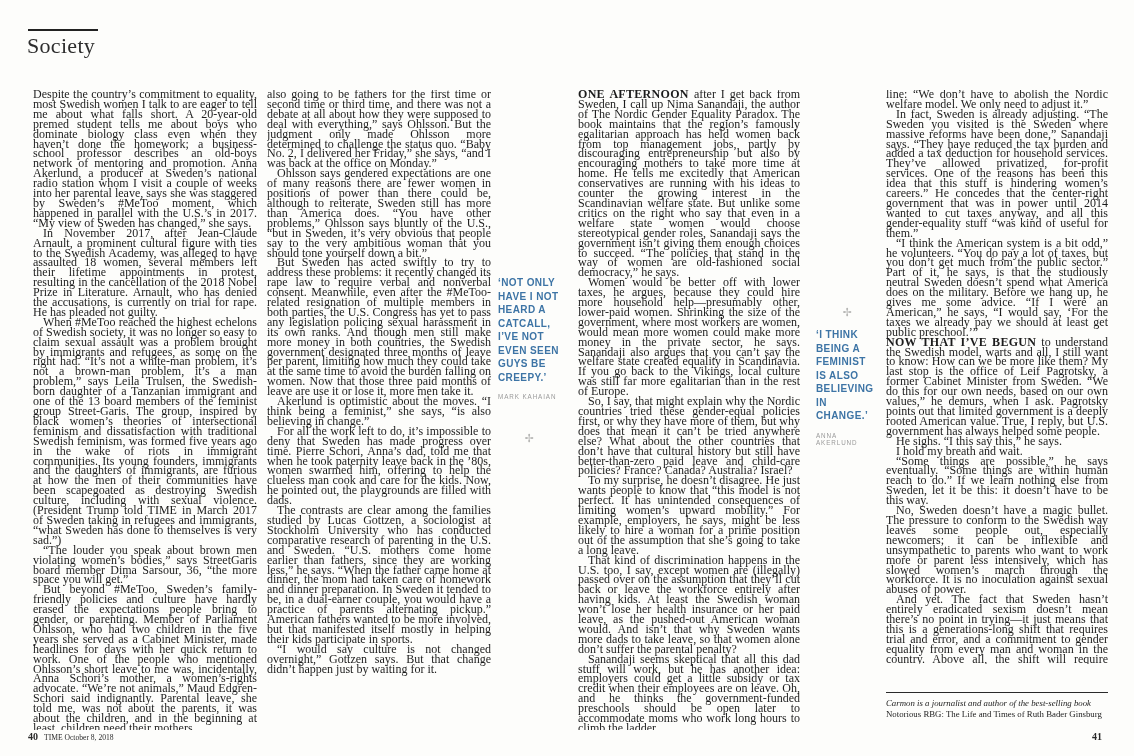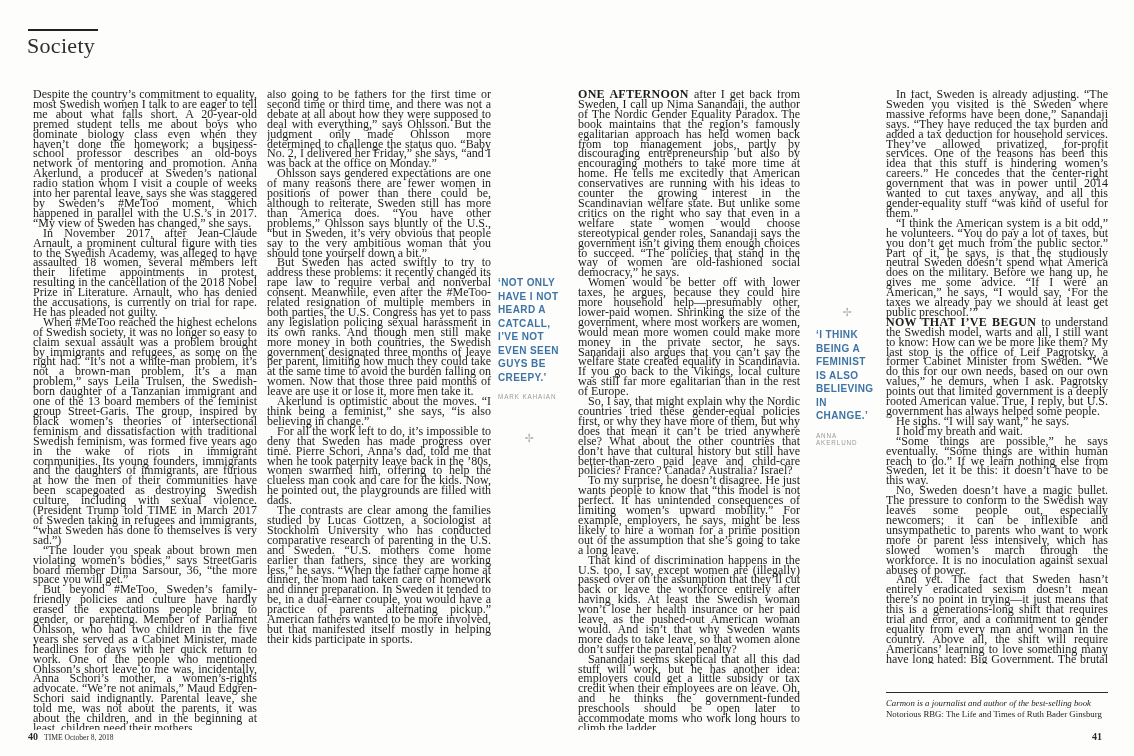--- a/index.html
+++ b/index.html
@@ -68,20 +68,21 @@
     <p class="para">Ohlsson wasn’t the only new parent in her office. “I had three colleagues in the government who were</p>
   </div>
 
   <div class="col col-2">
     <p class="para flush">also going to be fathers for the first time or second time or third time, and there was not a debate at all about how they were supposed to deal with everything,” says Ohlsson. But the judgment only made Ohlsson more determined to challenge the status quo. “Baby No. 2, I delivered her Friday,” she says, “and I was back at the office on Monday.”</p>
     <p class="para">Ohlsson says gendered expectations are one of many reasons there are fewer women in positions of power than there could be, although to reiterate, Sweden still has more than America does. “You have other problems,” Ohlsson says bluntly of the U.S., “but in Sweden, it’s very obvious that people say to the very ambitious woman that you should tone yourself down a bit.”</p>
     <p class="para">But Sweden has acted swiftly to try to address these problems: it recently changed its rape law to require verbal and nonverbal consent. Meanwhile, even after the #MeToo-related resignation of multiple members in both parties, the U.S. Congress has yet to pass any legislation policing sexual harassment in its own ranks. And though men still make more money in both countries, the Swedish government designated three months of leave per parent, limiting how much they could take at the same time to avoid the burden falling on women. Now that those three paid months of leave are use it or lose it, more men take it.</p>
     <p class="para">Akerlund is optimistic about the moves. “I think being a feminist,” she says, “is also believing in change.”</p>
     <p class="para">For all the work left to do, it’s impossible to deny that Sweden has made progress over time. Pierre Schori, Anna’s dad, told me that when he took paternity leave back in the ’80s, women swarmed him, offering to help the clueless man cook and care for the kids. Now, he pointed out, the playgrounds are filled with dads.</p>
     <p class="para">The contrasts are clear among the families studied by Lucas Gottzen, a sociologist at Stockholm University who has conducted comparative research of parenting in the U.S. and Sweden. “U.S. mothers come home earlier than fathers, since they are working less,” he says. “When the father came home at dinner, the mom had taken care of homework and dinner preparation. In Sweden it tended to be, in a dual-earner couple, you would have a practice of parents alternating pickup.” American fathers wanted to be more involved, but that manifested itself mostly in helping their kids participate in sports.</p>
+    <p class="para">“I would say culture is not changed overnight,” Gottzen says. But that change didn’t happen just by waiting for it.</p>
   </div>
 
   <div class="quote-col quote-1">
     <div class="quote-text" style="color:#3d74a5">‘NOT ONLY HAVE I NOT HEARD A CATCALL, I’VE NOT EVEN SEEN GUYS BE CREEPY.’</div>
     <div class="quote-attr">MARK KAHAIAN</div>
     <div class="ornament below">✢</div>
   </div>
 
   <div class="col col-3">
     <p class="para flush"><span class="lead">ONE AFTERNOON </span><span>after I get back from Sweden, I call up Nima Sanandaji, the author of The Nordic Gender Equality Paradox. The book maintains that the region’s famously egalitarian approach has held women back from top management jobs, partly by discouraging entrepreneurship but also by encouraging mothers to take more time at home. He tells me excitedly that American conservatives are running with his ideas to counter the growing interest in the Scandinavian welfare state. But unlike some critics on the right who say that even in a welfare state women would choose stereotypical gender roles, Sanandaji says the government isn’t giving them enough choices to succeed. “The policies that stand in the way of women are old-fashioned social democracy,” he says.</span></p>
@@ -92,24 +93,25 @@
     <p class="para">Sanandaji seems skeptical that all this dad stuff will work, but he has another idea: employers could get a little subsidy or tax credit when their employees are on leave. Oh, and he thinks the government-funded preschools should be open later to accommodate moms who work long hours to climb the ladder.</p>
   </div>
 
   <div class="quote-col quote-2">
     <div class="ornament above">✢</div>
     <div class="quote-text" style="color:#3d74a5">‘I THINK BEING A FEMINIST IS ALSO BELIEVING IN CHANGE.’</div>
     <div class="quote-attr">ANNA AKERLUND</div>
   </div>
 
   <div class="col col-4">
+    <p class="para flush">line: “We don’t have to abolish the Nordic welfare model. We only need to adjust it.”</p>
     <p class="para">In fact, Sweden is already adjusting. “The Sweden you visited is the Sweden where massive reforms have been done,” Sanandaji says. “They have reduced the tax burden and added a tax deduction for household services. They’ve allowed privatized, for-profit services. One of the reasons has been this idea that this stuff is hindering women’s careers.” He concedes that the center-right government that was in power until 2014 wanted to cut taxes anyway, and all this gender-equality stuff “was kind of useful for them.”</p>
     <p class="para">“I think the American system is a bit odd,” he volunteers. “You do pay a lot of taxes, but you don’t get much from the public sector.” Part of it, he says, is that the studiously neutral Sweden doesn’t spend what America does on the military. Before we hang up, he gives me some advice. “If I were an American,” he says, “I would say, ‘For the taxes we already pay we should at least get public preschool.’”</p>
     <p class="para flush"><span class="lead">NOW THAT I’VE BEGUN </span><span>to understand the Swedish model, warts and all, I still want to know: How can we be more like them? My last stop is the office of Leif Pagrotsky, a former Cabinet Minister from Sweden. “We do this for our own needs, based on our own values,” he demurs, when I ask. Pagrotsky points out that limited government is a deeply rooted American value. True, I reply, but U.S. government has always helped some people.</span></p>
-    <p class="para">He sighs. “I will say want,” he says.</p>
+    <p class="para">He sighs. “I this say this,” he says.</p>
     <p class="para">I hold my breath and wait.</p>
     <p class="para">“Some things are possible,” he says eventually. “Some things are within human reach to do.” If we learn nothing else from Sweden, let it be this: it doesn’t have to be this way.</p>
     <p class="para">No, Sweden doesn’t have a magic bullet. The pressure to conform to the Swedish way leaves some people out, especially newcomers; it can be inflexible and unsympathetic to parents who want to work more or parent less intensively, which has slowed women’s march through the workforce. It is no inoculation against sexual abuses of power.</p>
     <p class="para">And yet. The fact that Sweden hasn’t entirely eradicated sexism doesn’t mean there’s no point in trying—it just means that this is a generations-long shift that requires trial and error, and a commitment to gender equality from every man and woman in the country. Above all, the shift will require Americans’ learning to love something many have long hated: Big Government. The brutal reckonings of our time have made clear that the current way isn’t working; if we can see that for what it is, there may be hope for Americans yet.</p>
   </div>
 
   <p class="bio"><span>Carmon is a journalist and author of the best-selling book </span><span class="bio-title">Notorious RBG: The Life and Times of Ruth Bader Ginsburg</span></p>
 
   <div class="footer footer-left">
     <span class="folio">40</span><span>TIME October 8, 2018</span>

